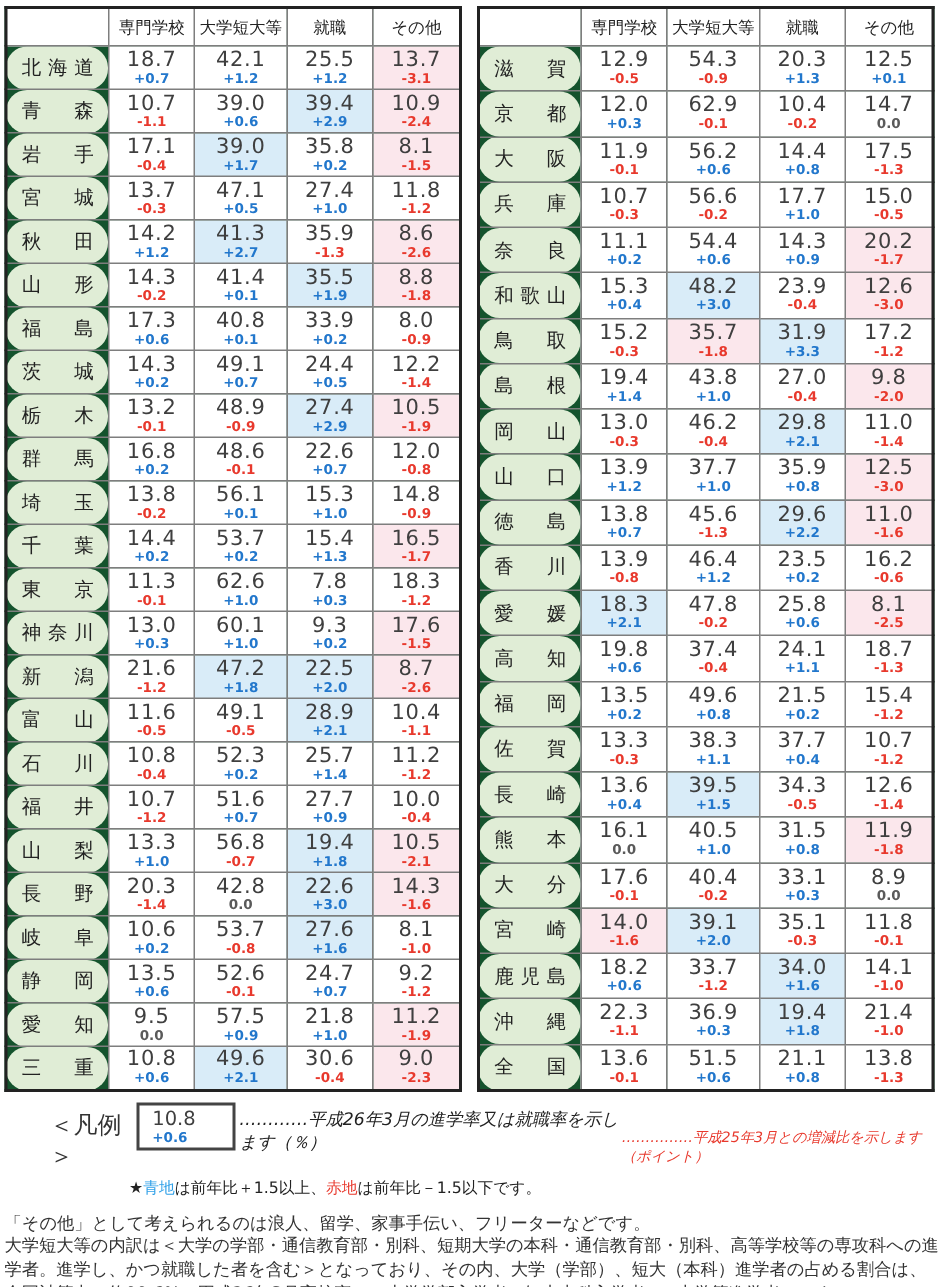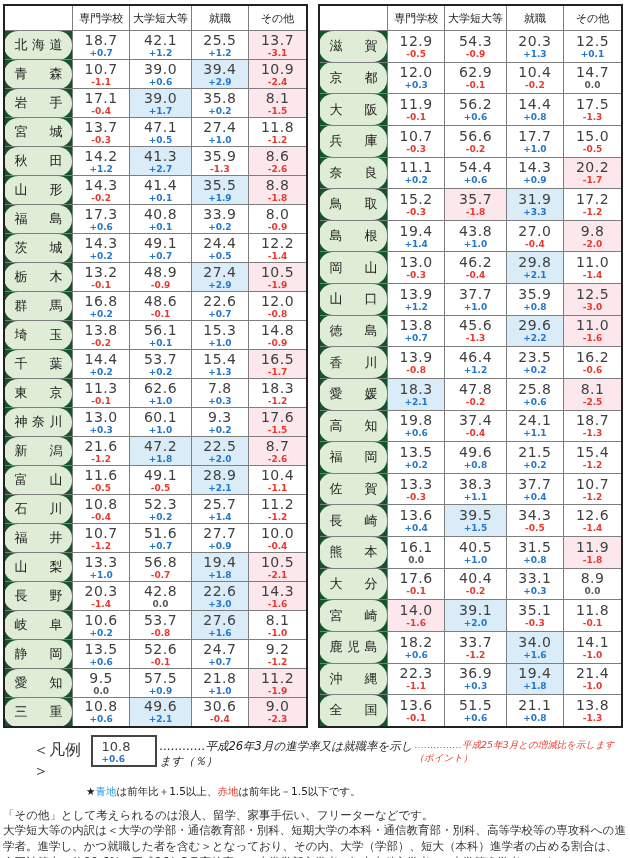--- a/index.html
+++ b/index.html
@@ -37,21 +37,21 @@
   .legend{margin:7px 0 0 30px;display:flex;align-items:flex-start;}
   .legend-label{font-size:16px;color:#333;margin-top:5px;}
   .legend-box{
     border:2px solid #444;background:#fff;display:inline-block;
     padding:2px 6px 1px 8px;margin:0 0 0 6px;min-width:48px;
   }
   .legend-box .lv{display:block;font-size:13px;color:#3f3f3f;}
   .legend-box .ld{display:block;font-size:9px;font-weight:bold;color:#2277cc;}
   .legend-lines{display:flex;flex-direction:row;margin-left:2px;font-style:italic;}
   .legend-l1{font-size:11.5px;color:#222;margin-top:4px;}
-  .legend-l2{font-size:9.5px;color:#e8392d;margin-top:4px;}
+  .legend-l2{font-size:9.5px;color:#e8392d;margin-top:17px;}
   .legend-note{margin:3px 0 0 83px;font-size:10.5px;color:#222;}
   .legend-note .blue{color:#2fa0e8;text-align:center;}
   .legend-note .red{color:#e8392d;}
   
   .footer{margin-top:9px;font-size:11.5px;line-height:1.38;color:#333;}
   .footer p{margin:0;}
 </style>
 </head>
 <body>
 
@@ -699,20 +699,41 @@
             <div class="v">14.3</div>
             <div class="d pos">+0.9</div>
           </td>
           <td class="cell hl-pink">
             <div class="v">20.2</div>
             <div class="d neg">-1.7</div>
           </td>
         </tr>
         <tr>
           <td class="pref">
+            <span class="pref-name">和歌山</span>
+          </td>
+          <td class="cell">
+            <div class="v">15.3</div>
+            <div class="d pos">+0.4</div>
+          </td>
+          <td class="cell hl-blue">
+            <div class="v">48.2</div>
+            <div class="d pos">+3.0</div>
+          </td>
+          <td class="cell">
+            <div class="v">23.9</div>
+            <div class="d neg">-0.4</div>
+          </td>
+          <td class="cell hl-pink">
+            <div class="v">12.6</div>
+            <div class="d neg">-3.0</div>
+          </td>
+        </tr>
+        <tr>
+          <td class="pref">
             <span class="pref-name">鳥取</span>
           </td>
           <td class="cell">
             <div class="v">15.2</div>
             <div class="d neg">-0.3</div>
           </td>
           <td class="cell hl-pink">
             <div class="v">35.7</div>
             <div class="d neg">-1.8</div>
           </td>

